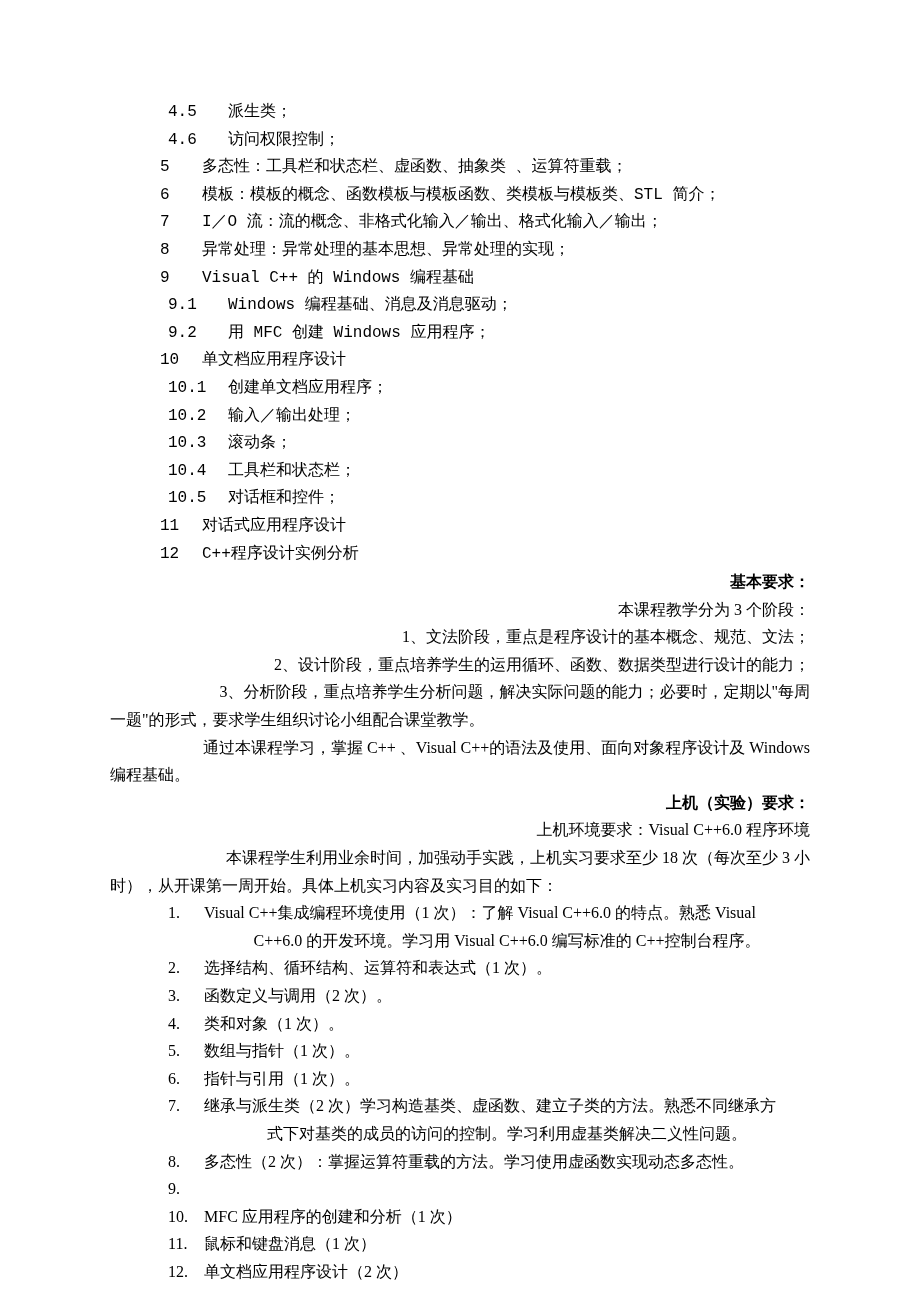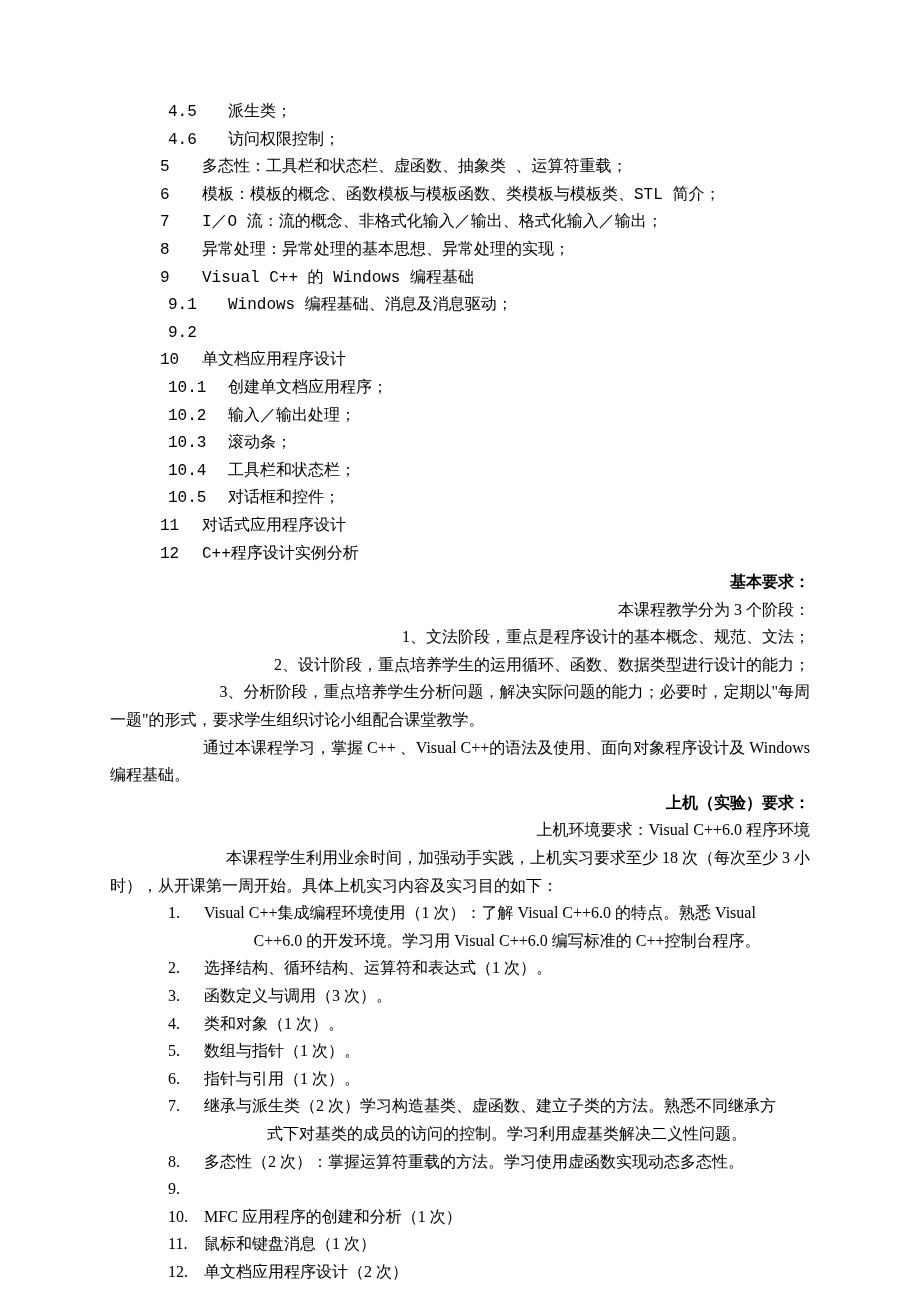--- a/index.html
+++ b/index.html
@@ -95,20 +95,21 @@
     </div>
   </div>
 
 <div id="sub9-container">
     <div class="outline-line indent-sub">
       <span class="num-col2">9.1</span>
       <span>Windows 编程基础、消息及消息驱动；</span>
     </div>
     <div class="outline-line indent-sub">
       <span class="num-col2">9.2</span>
+      <span>用 MFC 创建 Windows 应用程序；</span>
     </div>
   </div>
 
 <div class="outline-line indent-top">
   <span class="num-col">10</span>
   <span>单文档应用程序设计</span>
 </div>
 
 <div id="sub10-container">
     <div class="outline-line indent-sub">
@@ -162,21 +163,21 @@
       <span class="practice-num">1.</span>
       <span>Visual C++集成编程环境使用（1 次）：了解 Visual C++6.0 的特点。熟悉 Visual</span>
     </div>
     <div class="practice-cont">C++6.0 的开发环境。学习用 Visual C++6.0 编写标准的 C++控制台程序。</div>
     <div class="practice-line">
       <span class="practice-num">2.</span>
       <span>选择结构、循环结构、运算符和表达式（1 次）。</span>
     </div>
     <div class="practice-line">
       <span class="practice-num">3.</span>
-      <span>函数定义与调用（3 次）。</span>
+      <span>函数定义与调用（2 次）。</span>
     </div>
     <div class="practice-line">
       <span class="practice-num">4.</span>
       <span>类和对象（1 次）。</span>
     </div>
     <div class="practice-line">
       <span class="practice-num">5.</span>
       <span>数组与指针（1 次）。</span>
     </div>
     <div class="practice-line">

